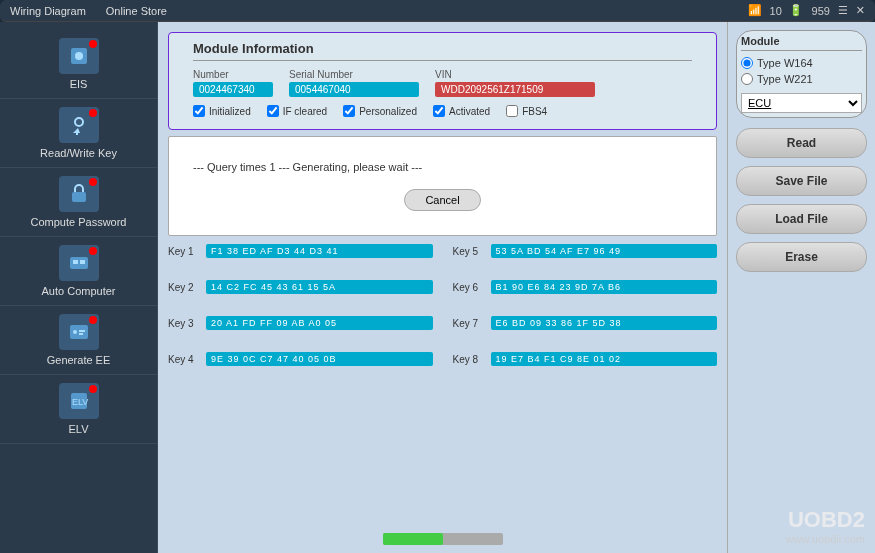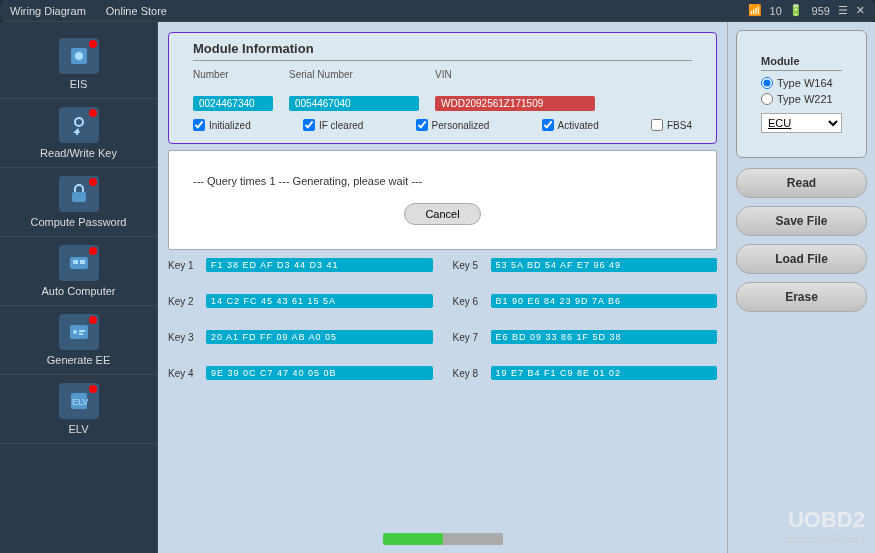--- a/index.html
+++ b/index.html
@@ -112,44 +112,43 @@
     }
     .info-row {
       display: flex;
       gap: 16px;
       align-items: flex-start;
       margin-bottom: 8px;
     }
     .info-field {
       display: flex;
       flex-direction: column;
-      gap: 16px;
+      gap: 2px;
     }
     .info-label {
       font-size: 10px;
       color: #555;
     }
     .info-value {
       background: #00aacc;
       color: white;
       font-size: 10px;
       padding: 2px 6px;
       border-radius: 2px;
       min-width: 80px;
     }
     .info-value.wide { min-width: 130px; }
     .info-value.vin { background: #cc4444; min-width: 160px; }
 
     .checkbox-row {
       display: flex;
-      gap: 0;
+      gap: 16px;
       align-items: center;
       flex-wrap: wrap;
       margin-bottom: 4px;
-      justify-content: space-between;
     }
     .checkbox-item {
       display: flex;
       align-items: center;
       gap: 4px;
       font-size: 10px;
       color: #333;
     }
     .checkbox-item input { width: 12px; height: 12px; }
 
@@ -208,22 +207,22 @@
     
     .right-panel {
       width: 148px;
       background: #c8d8e8;
       padding: 8px;
       border-left: 1px solid #aaa;
     }
     .module-box {
       background: #dce8f0;
       border: 1px solid #999;
-      border-radius: 6px;
-      padding: 24px;
+      border-radius: 16px;
+      padding: 4px;
       margin-bottom: 10px;
     }
     .module-box-title {
       font-size: 11px;
       font-weight: bold;
       color: #333;
       margin-bottom: 6px;
       border-bottom: 1px solid #999;
       padding-bottom: 3px;
     }

